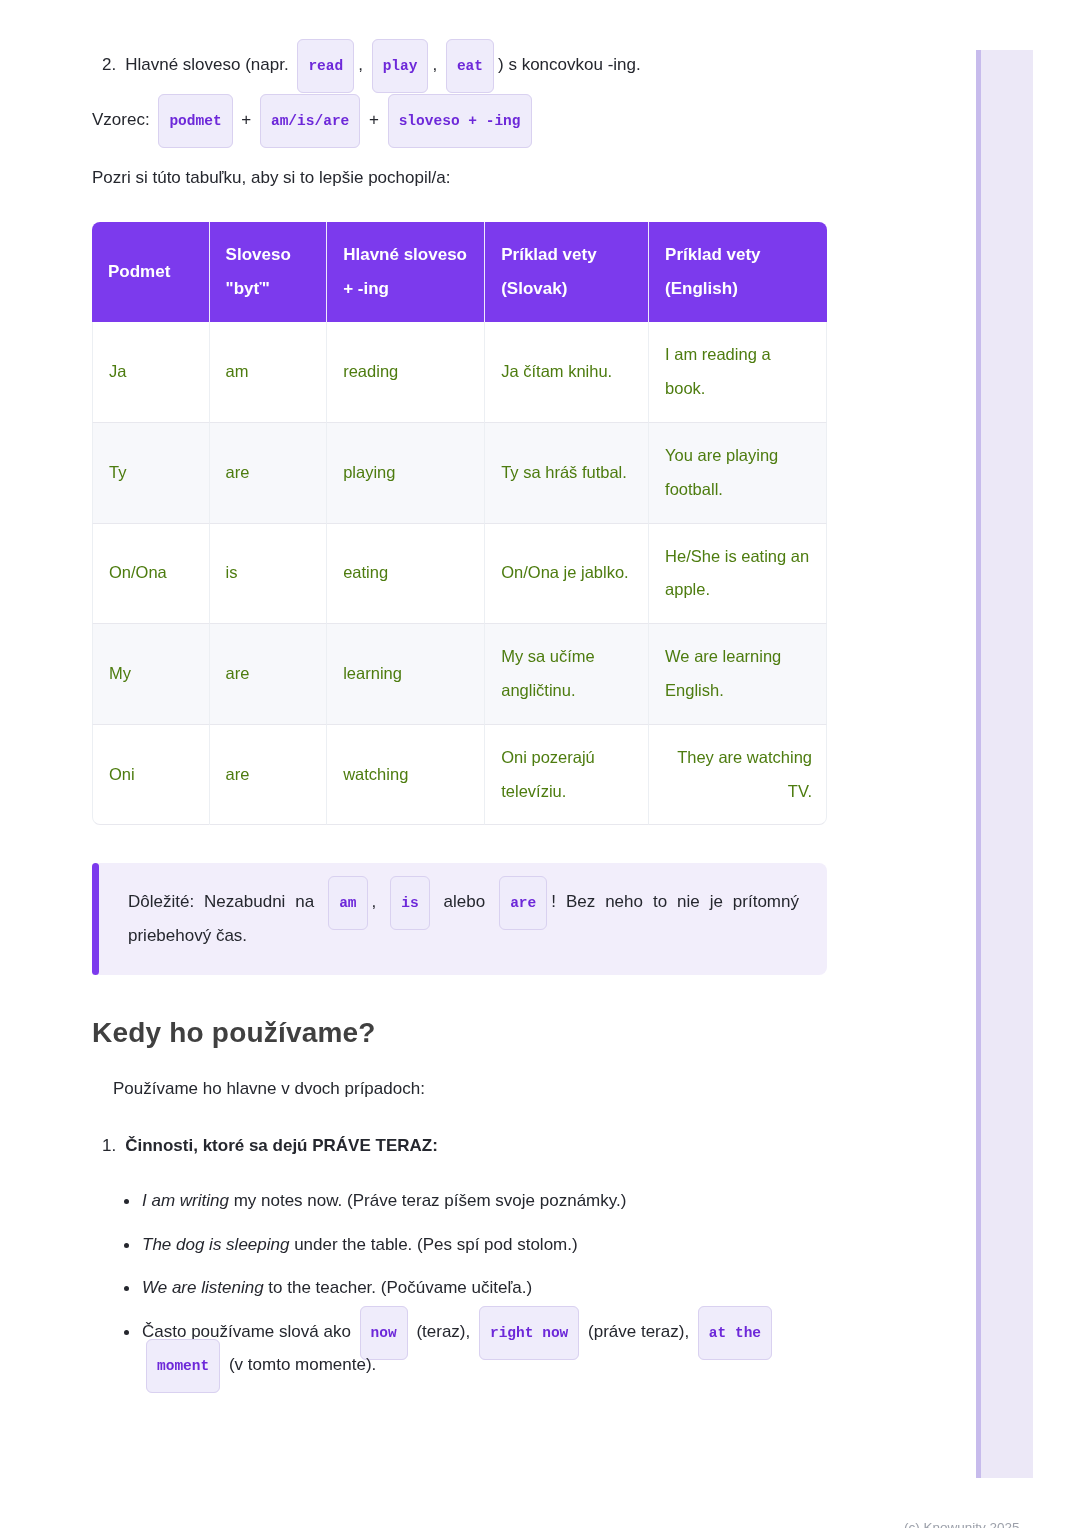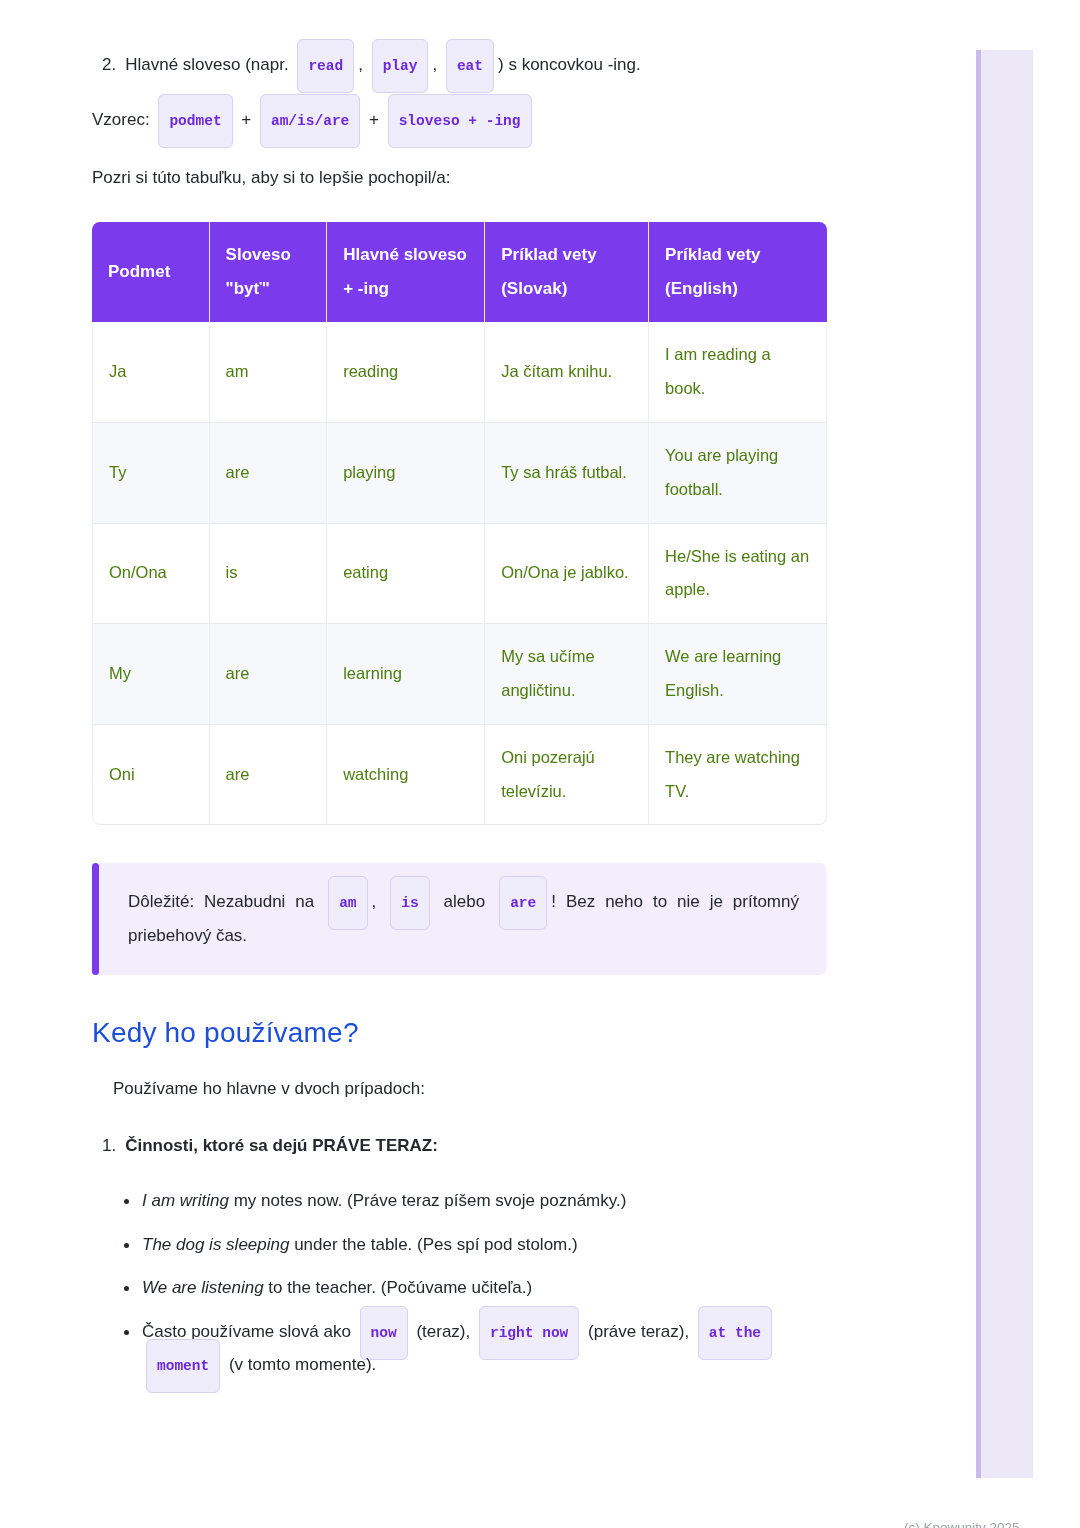--- a/index.html
+++ b/index.html
@@ -77,40 +77,40 @@
     vertical-align:middle;
     padding:16px 14px 16px 16px;
     background:#ffffff;
     border-bottom:1px solid #e8e8ee;
     border-right:1px solid #eceff3;
   }
   td:first-child { border-left:1px solid #eceff3;margin-left:14px; }
   td:last-child  { border-right:1px solid #eceff3; }
   tbody tr:nth-child(even) td { background:#f7f8fb; }
   tbody tr:last-child td:first-child { border-bottom-left-radius:8px; }
-  tbody tr:last-child td:last-child  { border-bottom-right-radius:8px; }
+  tbody tr:last-child td:last-child  { border-bottom-right-radius:8px;text-align:right; }
 
   
   .callout {
     position:relative;
     background:#f2eefb;
     border-radius:8px;
     padding:22px 28px 22px 36px;
     margin-bottom:42px;
     font-size:17px; line-height:2.0;
     text-align:justify;
   }
   .callout::before {
     content:""; position:absolute; left:0; top:0; bottom:0;
     width:7px; background:#7c3aed; border-radius:6px;
   }
 
   h2.section-heading {
-    color:#1d4ed8;
-    font-size:28px; font-weight:400;
+    color:#404040;
+    font-size:28px; font-weight:700;
     margin-bottom:27px;
     letter-spacing:.2px;
   }
   .mb-section-intro { margin-bottom:30px;margin-left:21px; }
   .mb-numbered { margin-bottom:26px; }
 
   ul.examples {
     margin-left:48px;
     list-style:disc;
   }

